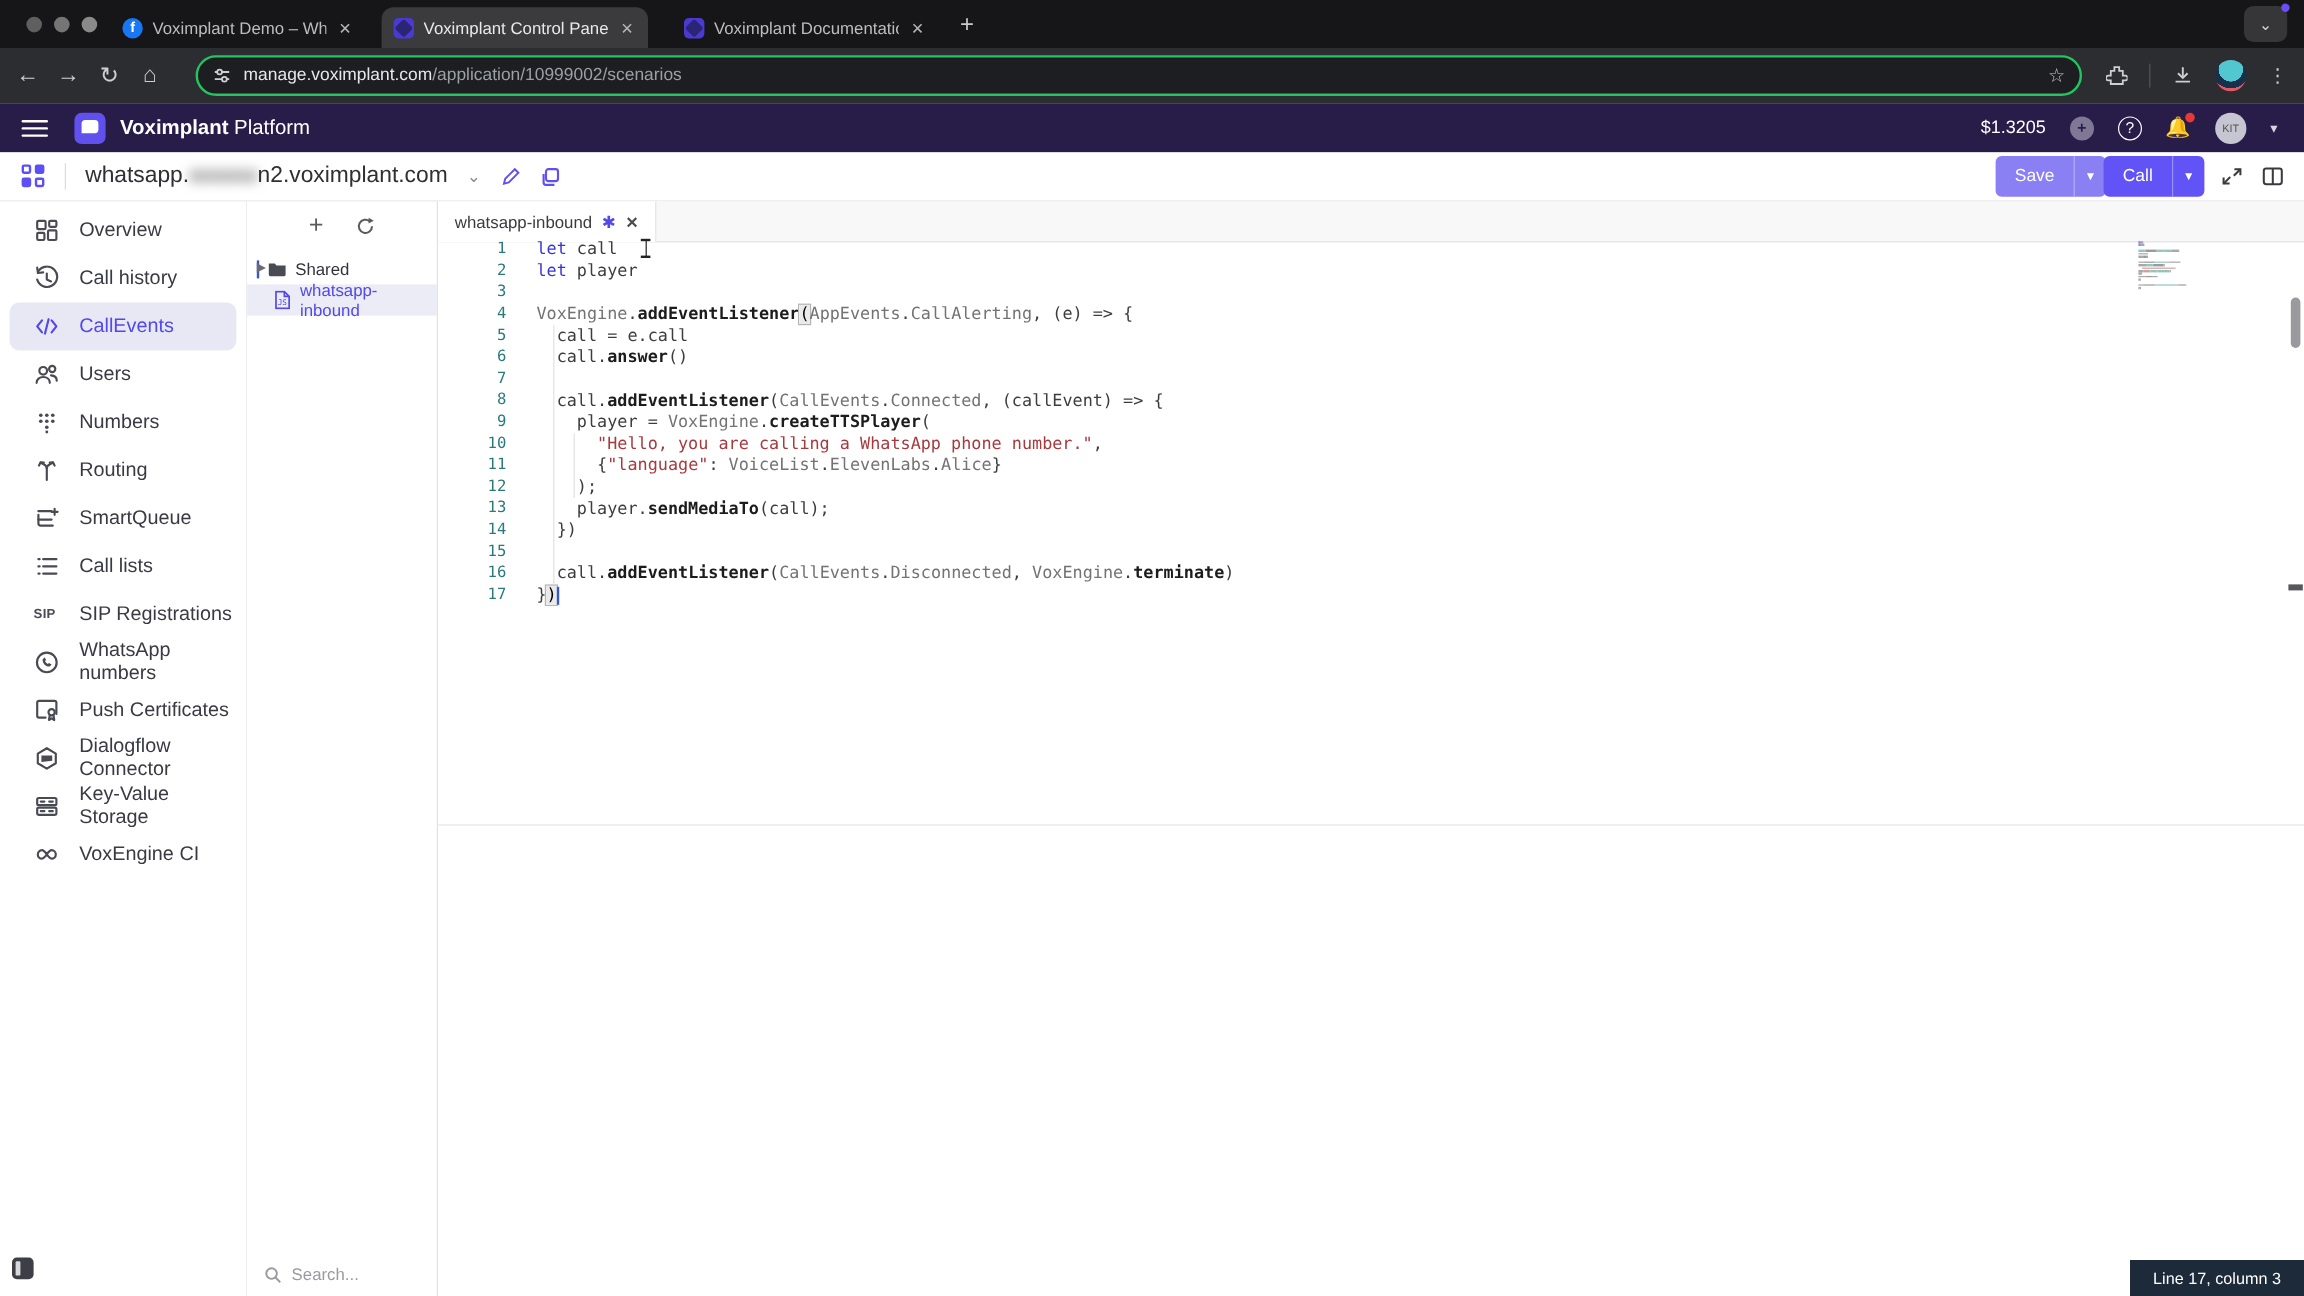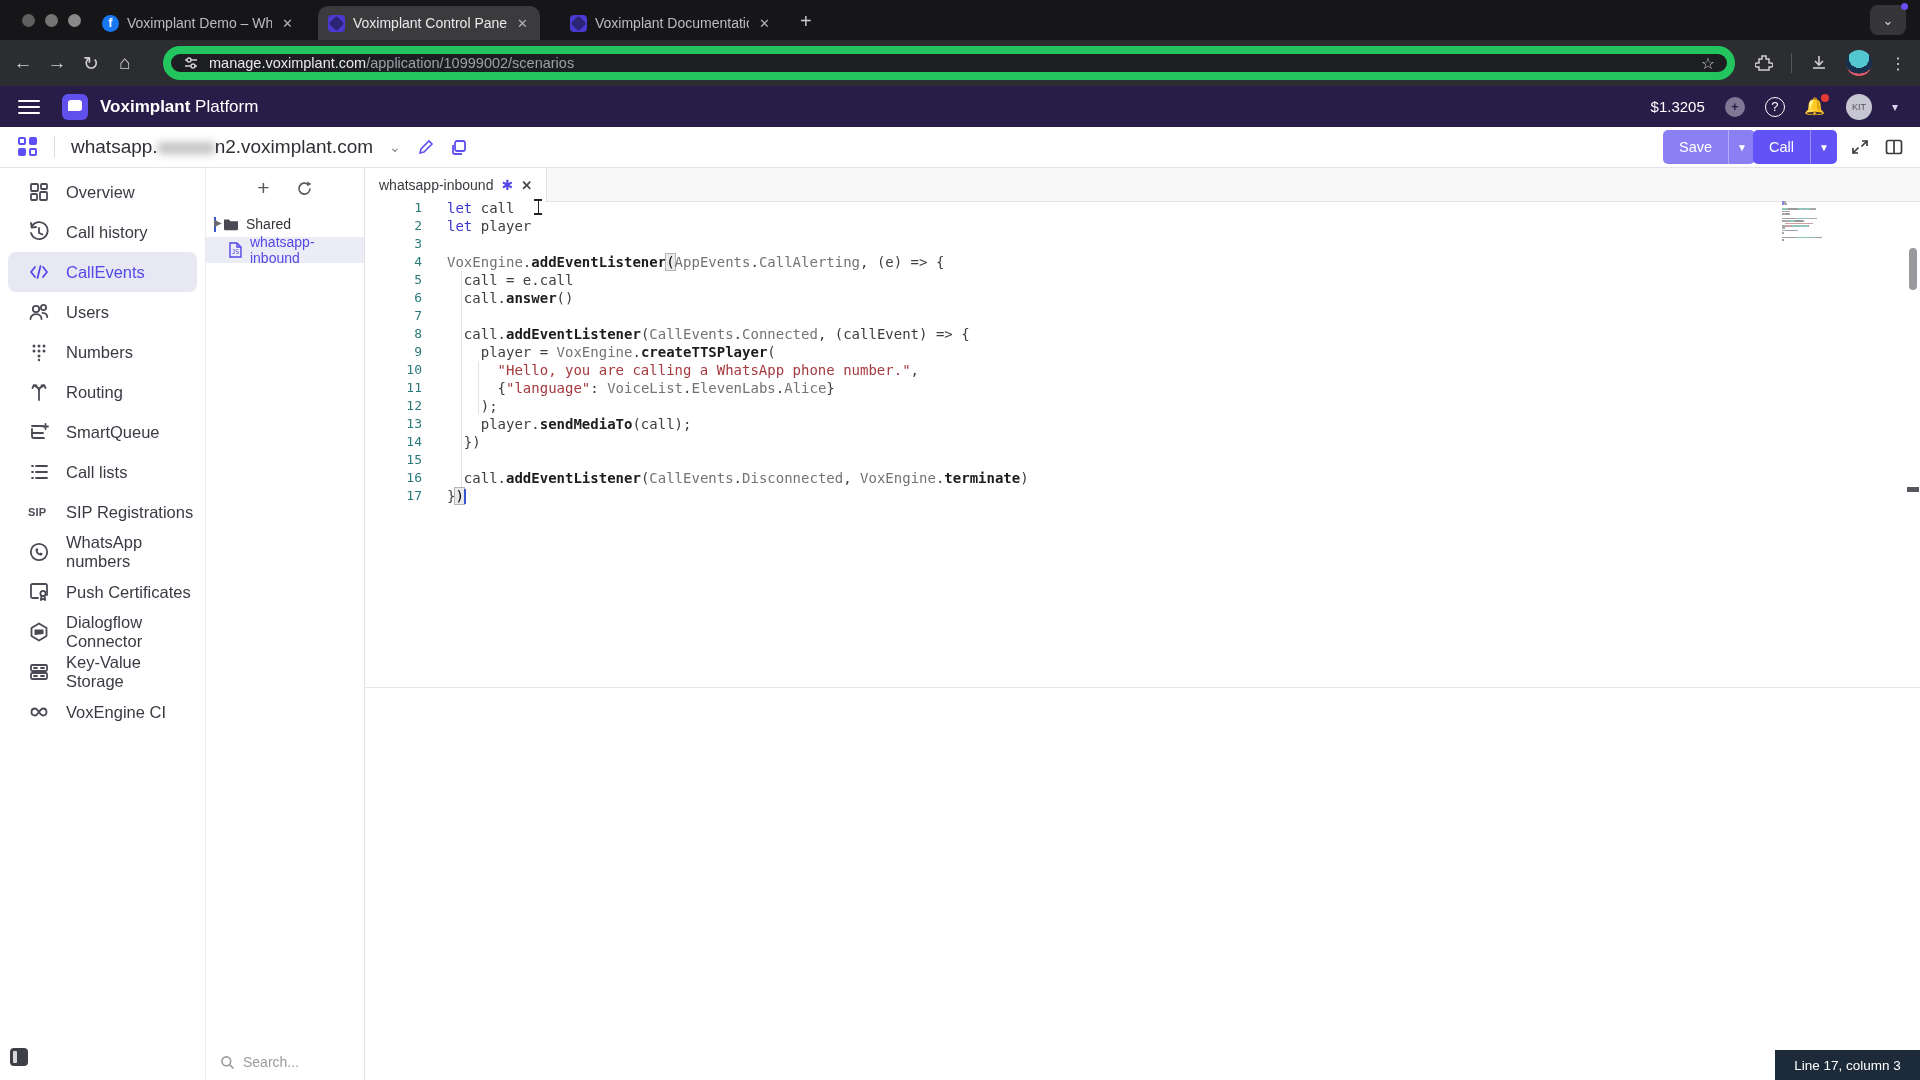--- a/index.html
+++ b/index.html
@@ -17,21 +17,21 @@
   .fav { width:17px; height:17px; border-radius:50%; flex:0 0 auto; display:flex; align-items:center; justify-content:center; }
   .fav.fb { background:#1877f2; color:#fff; font-weight:bold; font-size:12px; }
   .fav.vox { border-radius:4px; background:#4a3ad0; position:relative; }
   .fav.vox::after{ content:""; position:absolute; inset:3px; background:#2c2475; border-radius:2px; transform:rotate(45deg);}
   #newtab-btn { position:absolute; left:800px; top:11px; color:#c9c9cb; font-size:20px; line-height:20px; }
   #win-chevron { position:absolute; right:14px; top:5px; width:36px; height:30px; background:#363638; border-radius:8px; color:#d9d9db; display:flex; align-items:center; justify-content:center; font-size:13px; }
   #win-chevron .dot { position:absolute; right:-2px; top:-2px; width:7px; height:7px; border-radius:50%; background:#6d4df6; }
 
   #urlbar { position:absolute; left:0; top:40px; width:1920px; height:46px; background:#2c2d30; display:flex; align-items:center; }
   .navic { color:#cfcfd1; font-size:19px; width:34px; text-align:center; }
-  #omnibox { position:absolute; left:163px; top:6px; width:1572px; height:34px; background:#1d1e21; border:8px solid #22c55e; border-radius:17px; display:flex; align-items:center; padding:0 12px; }
+  #omnibox { position:absolute; left:163px; top:6px; width:1572px; height:34px; background:#1d1e21; border:2px solid #22c55e; border-radius:17px; display:flex; align-items:center; padding:0 12px; }
   #omnibox .url { font-size:14.5px; margin-left:10px; }
   #omnibox .url .domain { color:#e8e8ea; }
   #omnibox .url .path { color:#9aa0a6; }
   #omnibox .star { margin-left:auto; color:#c7c7c9; font-size:16px; }
   .chromeic { color:#cfcfd1; }
   #profile-avatar { width:26px; height:26px; border-radius:50%; background:radial-gradient(circle at 50% 30%, #53c7cf 0 45%, #17314d 46% 70%, #e05a66 71%); }
 
   
   #voxheader { position:absolute; left:0; top:86px; width:1920px; height:41px; background:#281c49; display:flex; align-items:center; color:#fff; }
   #hamburger { width:22px; margin-left:18px; display:flex; flex-direction:column; gap:4px; }

